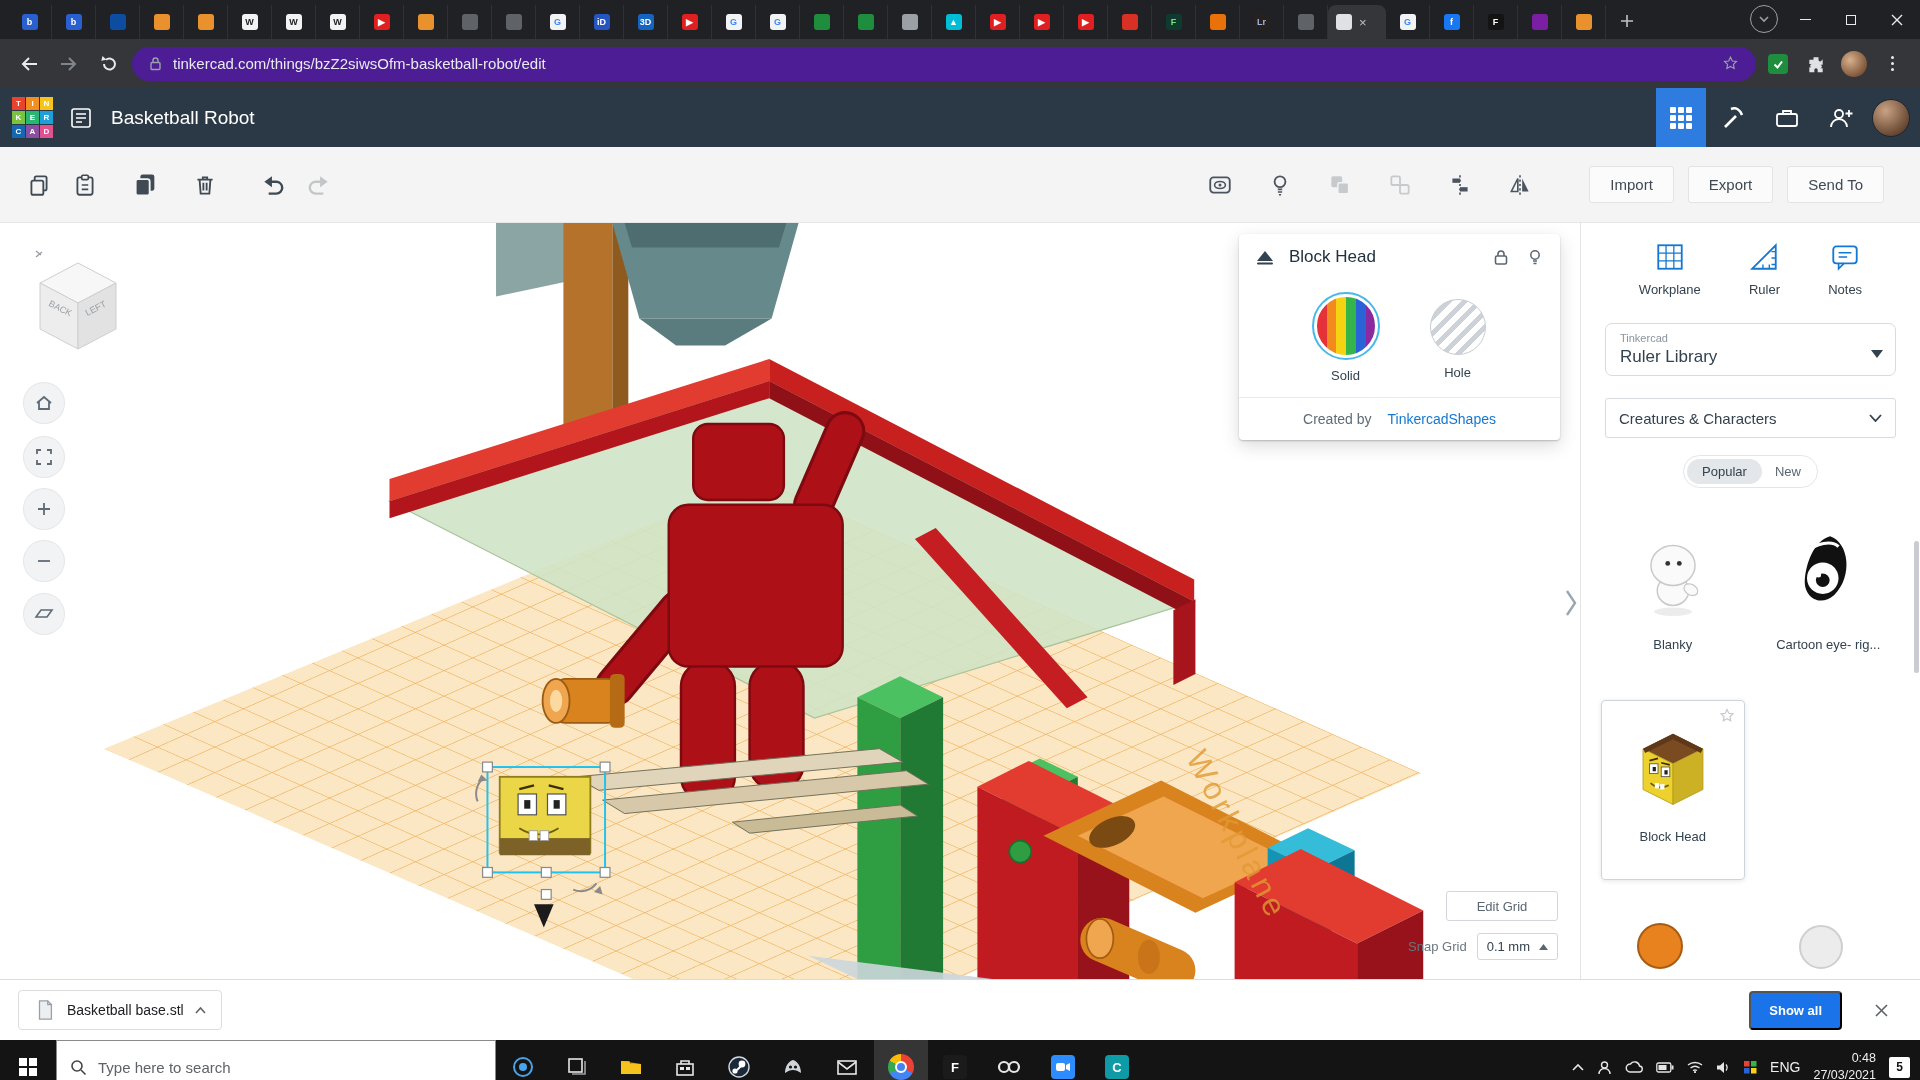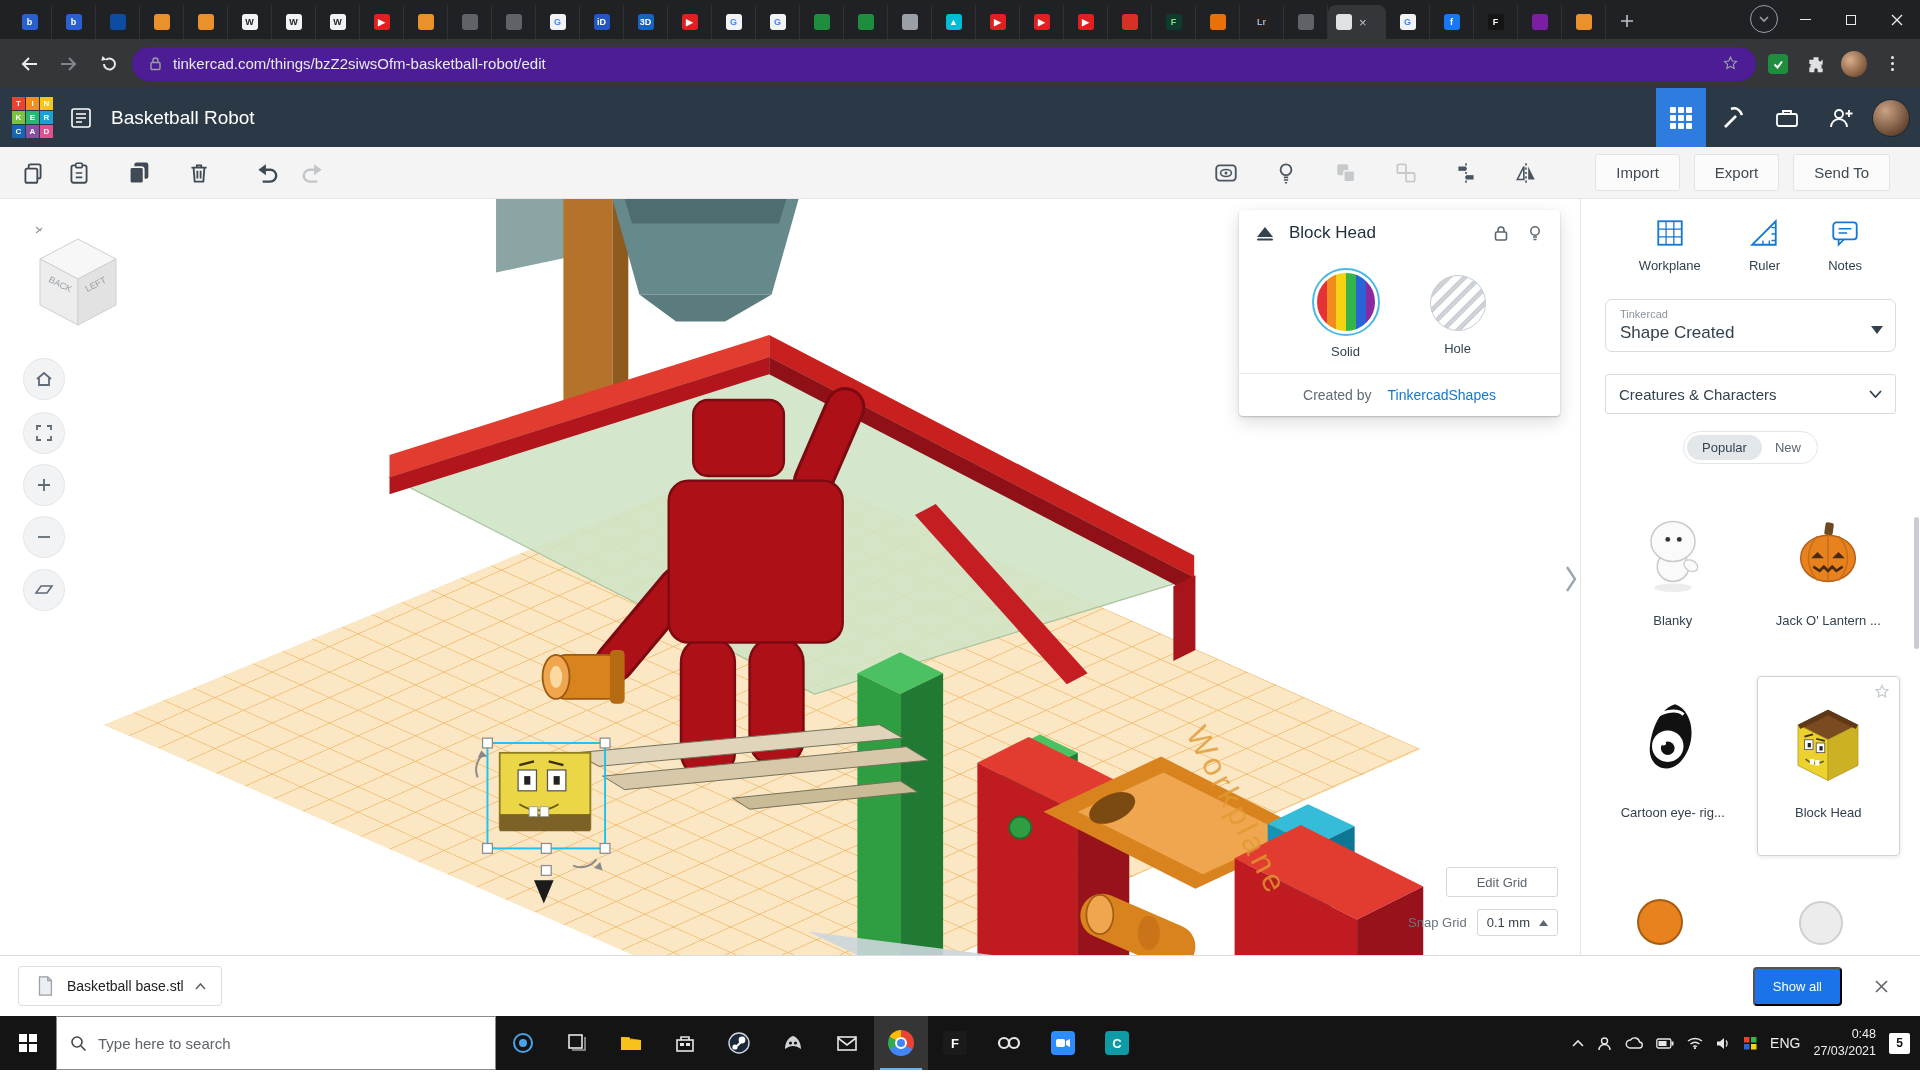--- a/index.html
+++ b/index.html
@@ -39,21 +39,21 @@
 .propsic{margin-right:18px}
 .doc-title{font-size:19px;font-weight:400;color:#fff}
 .hdr-right{margin-left:auto;display:flex;align-items:center;height:100%}
 .gridbtn{width:50px;height:100%;background:#2e7ce0;display:flex;align-items:center;justify-content:center}
 .ninegrid{display:grid;grid-template-columns:repeat(3,6px);gap:2px}
 .ninegrid span{width:6px;height:6px;background:#fff;border-radius:1px}
 .hdric{width:54px;height:100%;display:flex;align-items:center;justify-content:center}
 .avatar-lg{width:38px;height:38px;border-radius:50%;background:radial-gradient(circle at 35% 30%,#caa283,#5c3e2a 80%);margin:0 10px 0 4px;border:1px solid #1d2730}
 
 
-.tktoolbar{height:52px;background:#f4f4f4;display:flex;align-items:center;padding:0 10px;border-bottom:1px solid #e7e7e7}
+.tktoolbar{height:76px;background:#f4f4f4;display:flex;align-items:center;padding:0 16px;border-bottom:1px solid #e7e7e7}
 .tbtn{width:46px;height:46px;display:flex;align-items:center;justify-content:center;border-radius:3px}
 .tb-gap{width:22px}
 .tb-right{margin-left:auto;display:flex;align-items:center;gap:14px;margin-right:46px}
 .txtbtn{font-size:15px;color:#3f4a54;background:#fbfbfb;border:1px solid #e3e3e3;border-radius:3px;padding:9px 20px;margin-right:14px}
 .txtbtn:last-child{margin-right:20px}
 
 
 .main{height:756px;display:flex;position:relative}
 .canvas{position:relative;width:1580px;height:100%;background:#fff;overflow:hidden}
 .scene{position:absolute;inset:0;width:100%;height:100%}
@@ -102,21 +102,21 @@
 .sicon{height:118px;display:flex;align-items:flex-end;justify-content:center;padding-bottom:6px}
 .slabel{font-size:13px;color:#33424f;margin-top:10px;max-width:132px;white-space:nowrap;overflow:hidden}
 .cardstar{position:absolute;top:7px;right:9px}
 .peek1{position:absolute;left:56px;top:700px;width:46px;height:46px;border-radius:50%;background:#e8821e;border:2px solid #a85c12}
 .peek2{position:absolute;left:218px;top:702px;width:44px;height:44px;border-radius:50%;background:#ececec;border:2px solid #cfcfcf}
 .sb-scroll{position:absolute;right:1px;top:318px;width:5px;height:132px;border-radius:3px;background:#c9cdd1}
 
 
 .dlbar{height:61px;background:#fff;border-top:1px solid #dadce0;display:flex;align-items:center;padding:0 18px}
 .dlchip{display:flex;align-items:center;gap:11px;border:1px solid #dadce0;border-radius:4px;height:40px;padding:0 15px;font-size:14px;color:#202124}
-.showall{margin-left:auto;background:#1a73e8;color:#fff;font-size:13px;font-weight:normal;border-radius:4px;padding:10px 18px}
+.showall{margin-left:auto;background:#1a73e8;color:#fff;font-size:13px;font-weight:bold;border-radius:4px;padding:10px 18px}
 .dlclose{margin:0 6px 0 24px;width:30px;height:30px;display:flex;align-items:center;justify-content:center}
 
 
 .taskbar{height:54px;background:#141414;display:flex;align-items:stretch;color:#fff}
 .tstart{width:56px;display:flex;align-items:center;justify-content:center}
 .winlogo{display:grid;grid-template-columns:8px 8px;gap:1.5px}
 .winlogo span{width:8px;height:8px;background:#fff}
 .tsearch{width:440px;background:#fff;display:flex;align-items:center;gap:11px;padding:0 13px;border:1px solid #8a8a8a}
 .tsearch input{border:none;outline:none;flex:1;font-size:15px;color:#3c4043;font-family:"Liberation Sans",sans-serif}
 .tsearch input::placeholder{color:#5f6368}
@@ -708,21 +708,21 @@
               <rect x="4" y="5" width="22" height="16" rx="3" stroke="#1478d2" stroke-width="1.7" fill="none"></rect>
               <path d="M9 11h12M9 15h8" stroke="#1478d2" stroke-width="1.4"></path>
               <path d="M9 21v5l5-5" stroke="#1478d2" stroke-width="1.6" fill="none"></path>
             </svg>
           <span class="toollabel">Notes</span>
         </div>
       </div>
 
       <div class="libbox">
         <div class="libbrand">Tinkercad</div>
-        <div class="libvalue">Shape Created</div>
+        <div class="libvalue">Ruler Library</div>
         <svg class="libcaret" width="12" height="8">
             <polygon points="0,0 12,0 6,8" fill="#33424f"></polygon>
           </svg>
       </div>
 
       <div class="catbox">
         <span>Creatures &amp; Characters</span>
         <svg width="13" height="8">
             <polyline points="1,1 6.5,7 12,1" stroke="#33424f" stroke-width="1.8" fill="none"></polyline>
           </svg>
@@ -741,33 +741,20 @@
             <svg width="84" height="90" viewBox="0 0 80 84">
               <ellipse cx="40" cy="76" rx="18" ry="4" fill="#ececec"></ellipse>
               <ellipse cx="40" cy="56" rx="15" ry="14" fill="#fafafa" stroke="#c9c9c9" stroke-width="1.4"></ellipse>
               <ellipse cx="57" cy="55" rx="7" ry="5" fill="#fafafa" stroke="#c9c9c9" stroke-width="1.2" transform="rotate(30 57 55)"></ellipse>
               <ellipse cx="40" cy="32" rx="21" ry="19" fill="#fafafa" stroke="#c9c9c9" stroke-width="1.4"></ellipse>
               <circle cx="35" cy="30" r="2.3" fill="#333"></circle>
                 <circle cx="46" cy="30" r="2.3" fill="#333"></circle>
             </svg>
           </div>
           <span class="slabel">Blanky</span>
-        </div>
-        <div class="shape">
-          <div class="sicon">
-            <svg width="84" height="90" viewBox="0 0 80 84">
-              <rect x="37" y="14" width="8" height="12" rx="2" fill="#6b4a22" transform="rotate(8 41 20)"></rect>
-              <ellipse cx="40" cy="48" rx="26" ry="22" fill="#e8821e" stroke="#b5611a" stroke-width="1.5"></ellipse>
-              <path d="M30 27a30 30 0 0 0 0 42M50 27a30 30 0 0 1 0 42M40 26v44" stroke="#c96f16" stroke-width="1.5" fill="none"></path>
-              <polygon points="30,42 36,48 24,48" fill="#4a2a10"></polygon>
-              <polygon points="50,42 56,48 44,48" fill="#4a2a10"></polygon>
-              <path d="M26 56l6 4 4-4 4 4 4-4 4 4 6-4" stroke="#4a2a10" stroke-width="2.5" fill="none"></path>
-            </svg>
-          </div>
-          <span class="slabel">Jack O' Lantern ...</span>
         </div>
         <div class="shape">
           <div class="sicon">
             <svg width="84" height="92" viewBox="0 0 80 86">
               <path d="M42 6C60 12 64 44 46 62 32 74 16 64 18 46 20 28 28 10 42 6z" fill="#111"></path>
               <circle cx="35" cy="46" r="15" fill="#fff"></circle>
               <circle cx="35" cy="48" r="6.5" fill="#111"></circle>
               <circle cx="31" cy="43" r="2.4" fill="#fff"></circle>
               <path d="M20 22c8-10 24-12 30-6" stroke="#fff" stroke-width="3" fill="none"></path>
             </svg>

